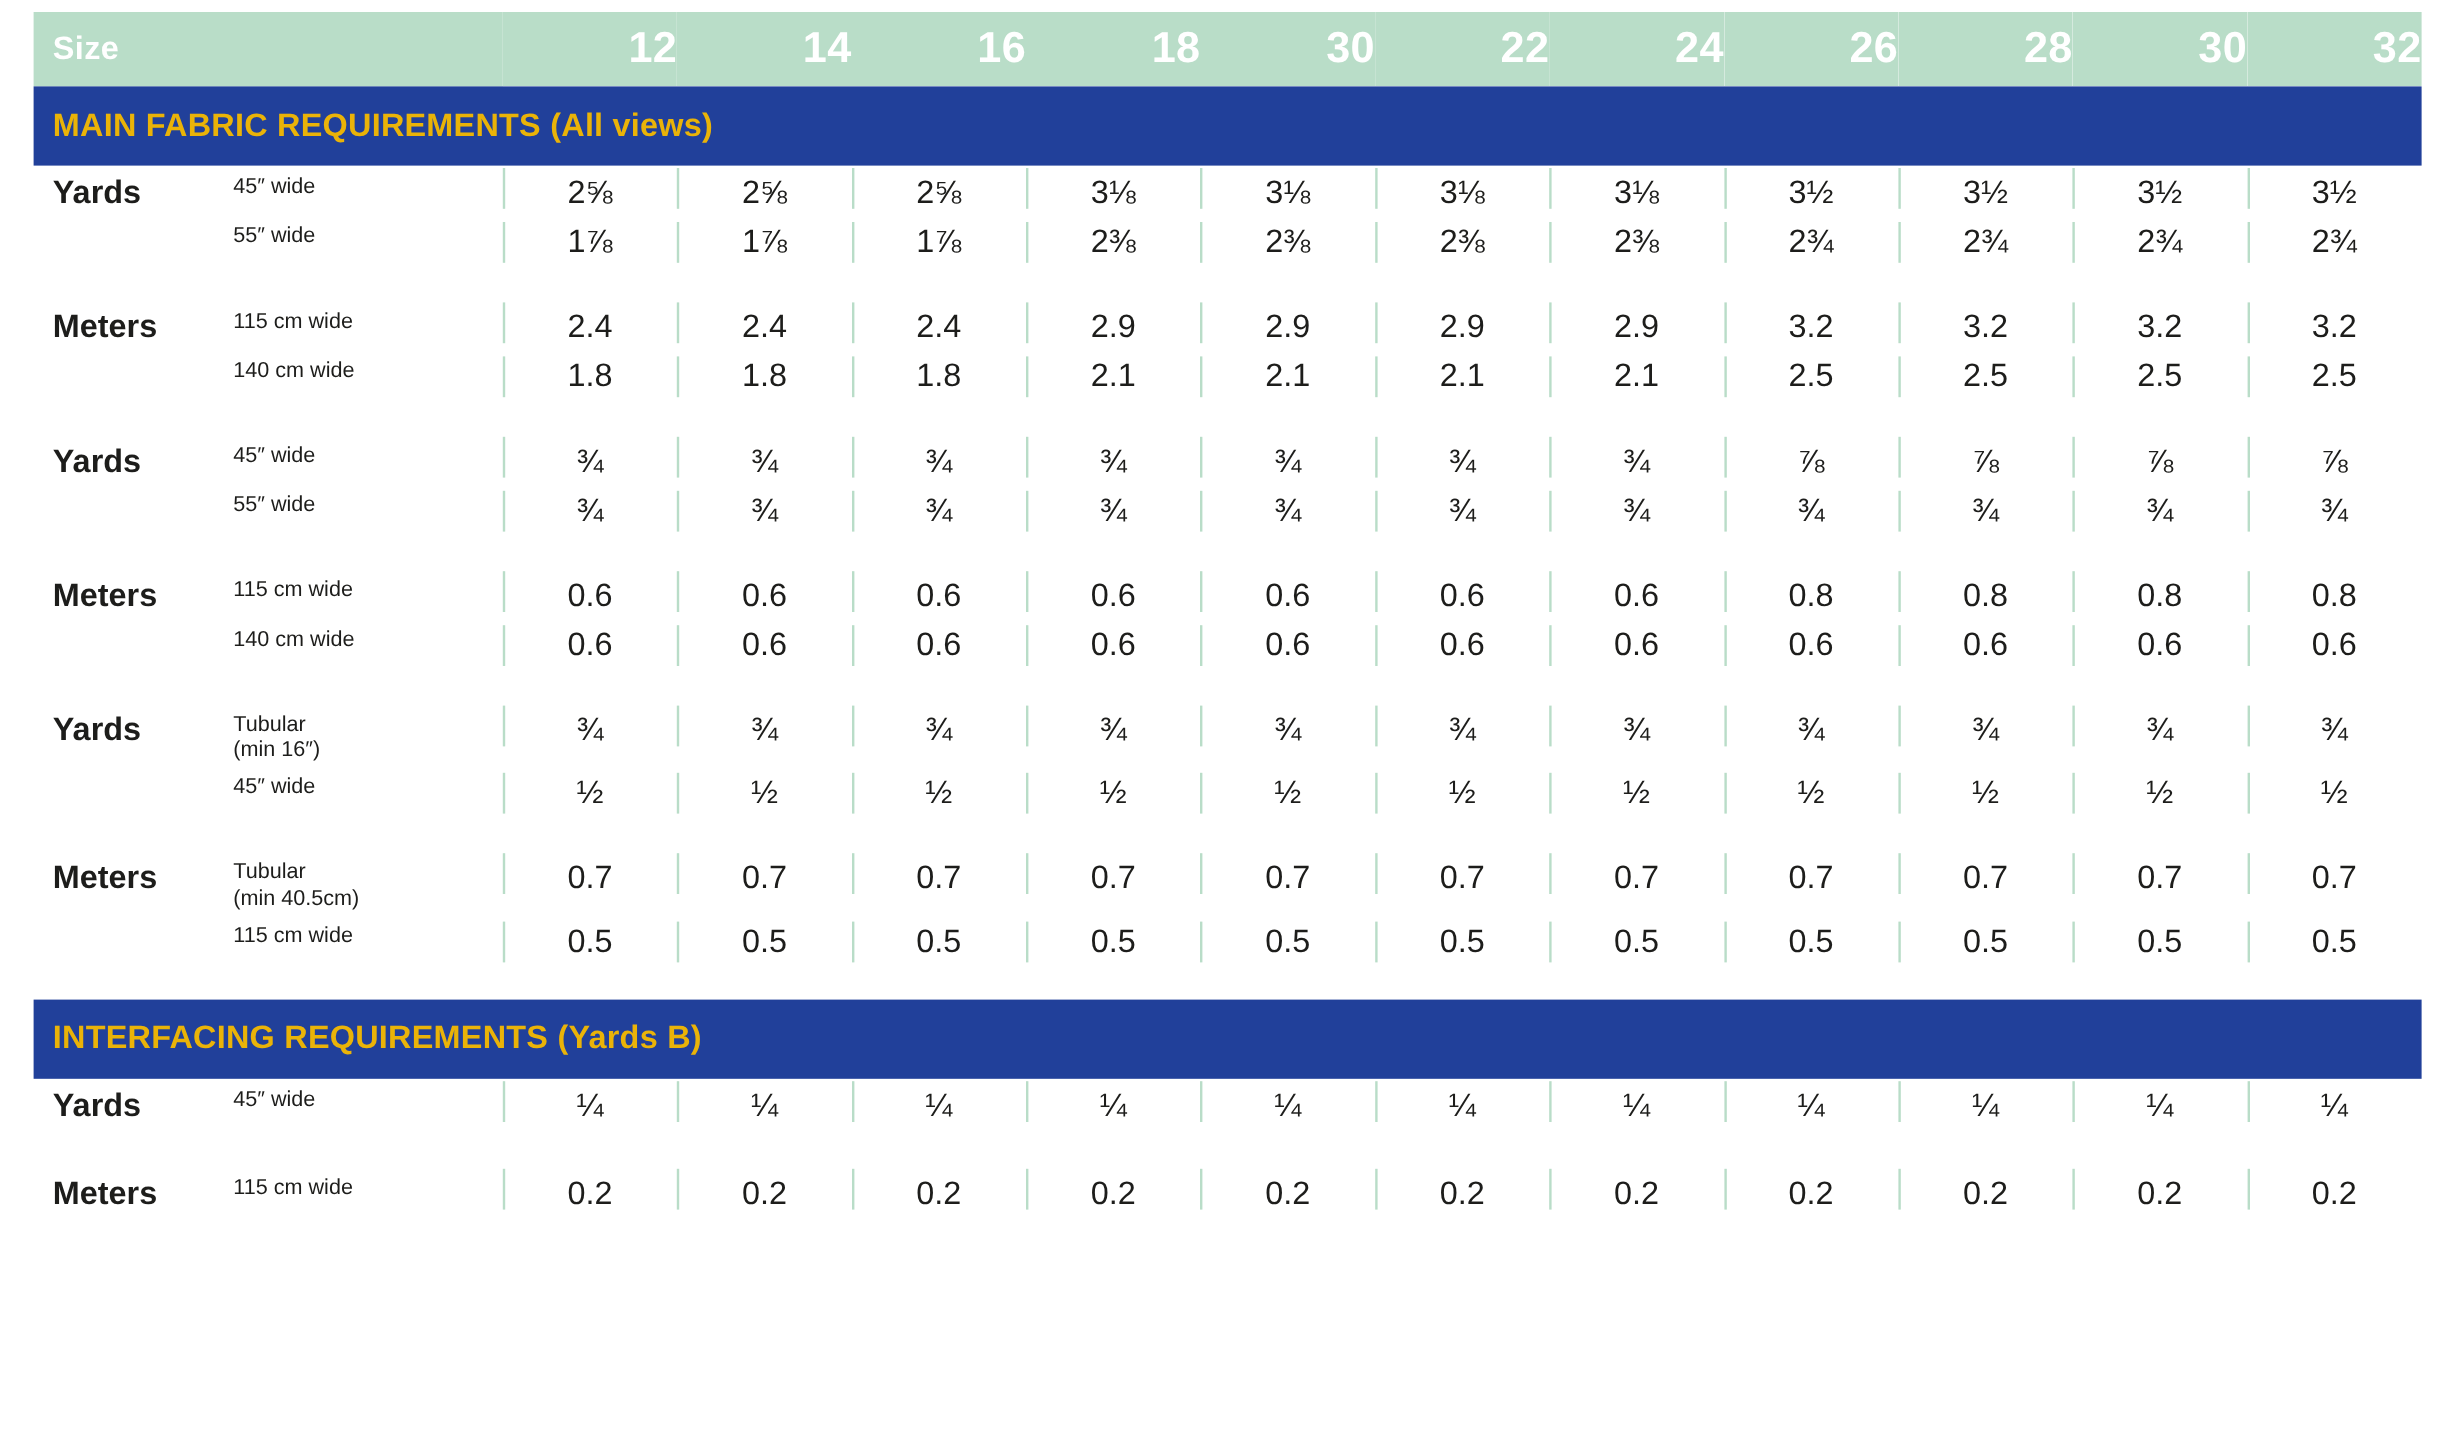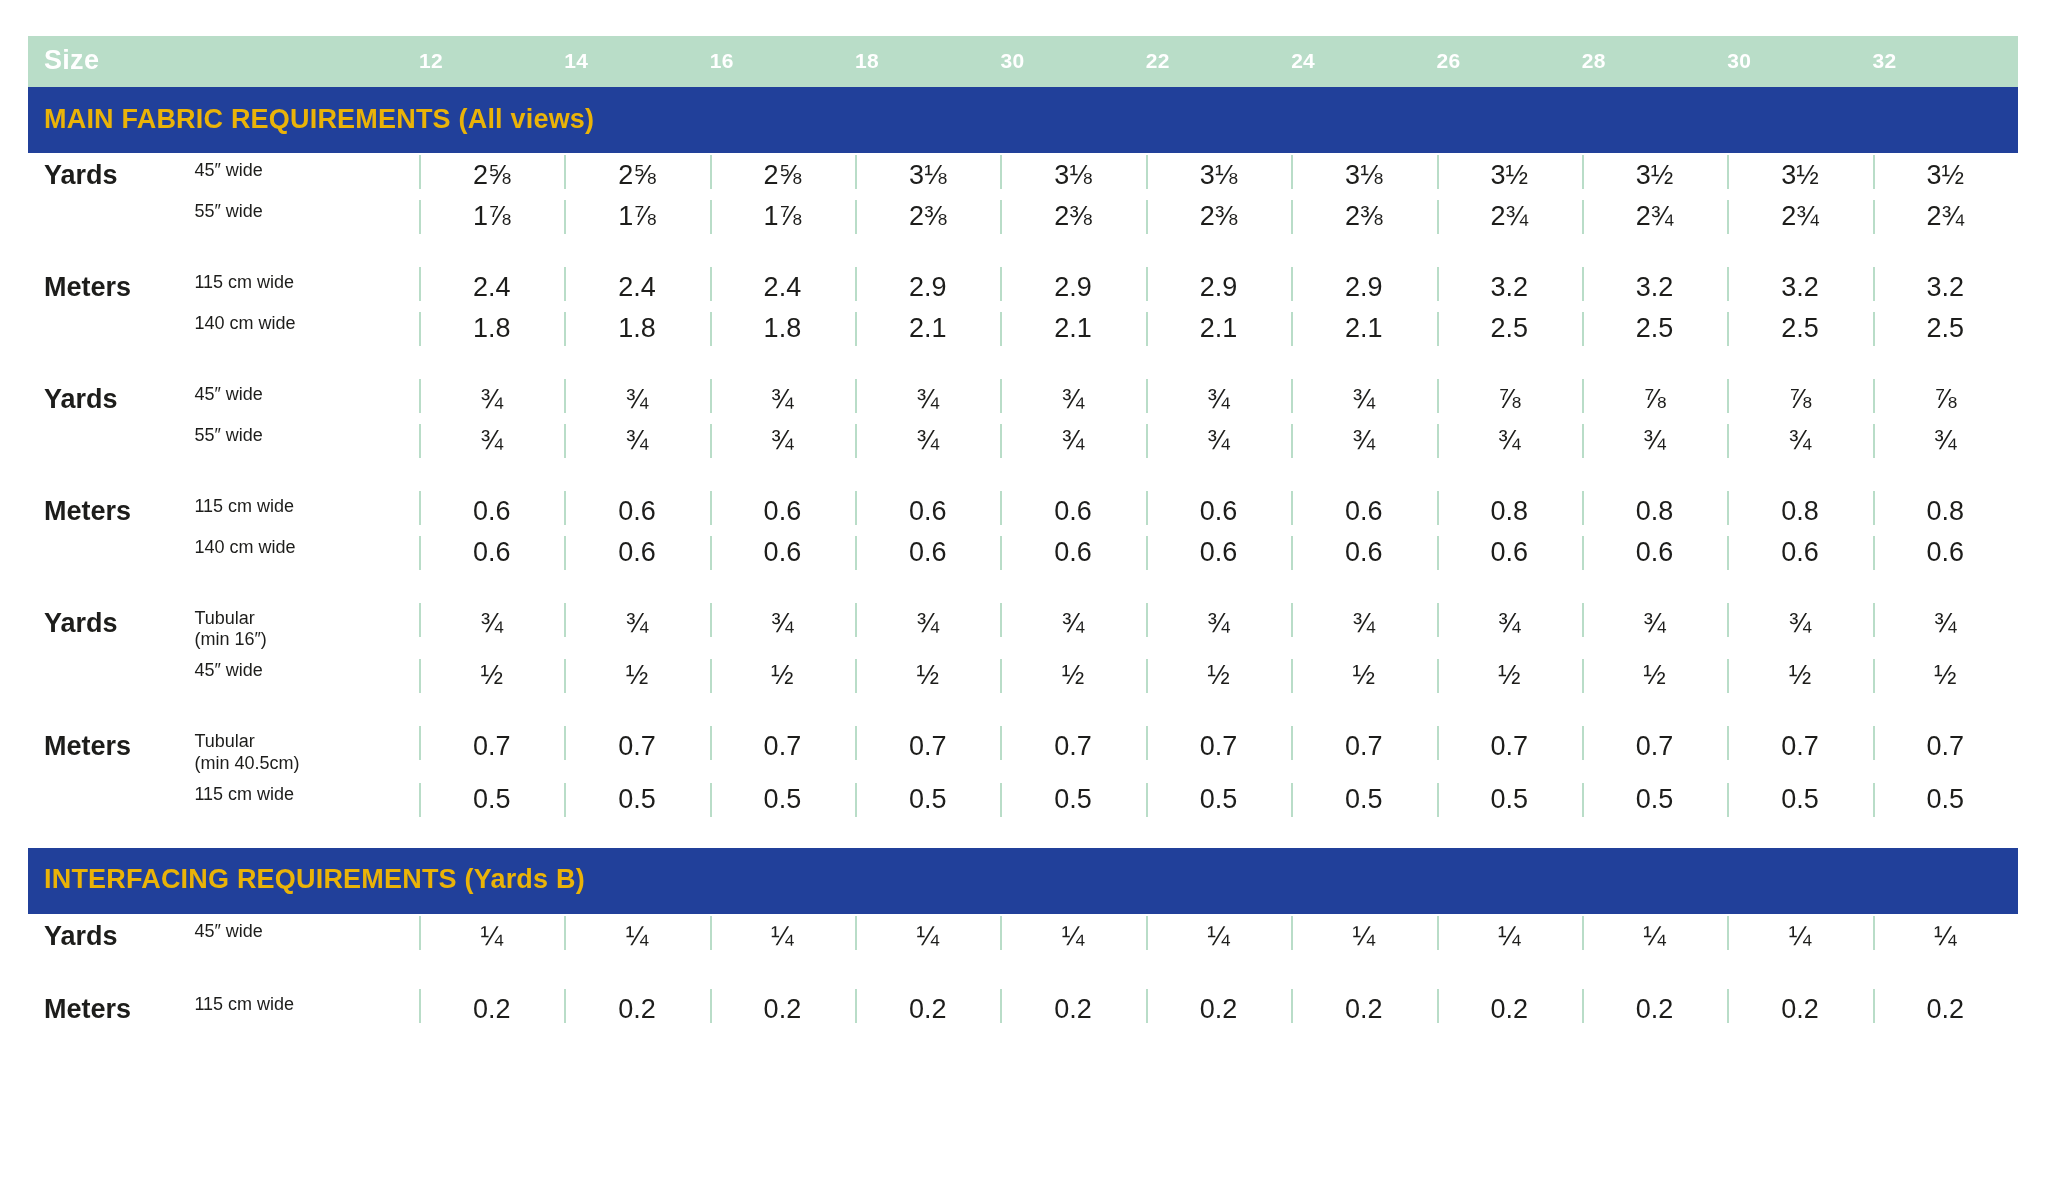--- a/index.html
+++ b/index.html
@@ -12,40 +12,40 @@
     width: 2045px;
     height: 1204px;
     overflow: hidden;
     color: #1d1d1b;
   }
   .sheet {
     position: relative;
     width: 2045px;
     height: 1204px;
     box-sizing: border-box;
-    padding: 36px 28px 0 28px;
+    padding: 10px 28px 0 28px;
   }
   table.fabric {
     border-collapse: collapse;
     width: 1990px;
     table-layout: fixed;
   }
   
   col.c-lab1 { width: 158px; }
   col.c-lab2 { width: 232px; }
   col.c-size { width: 145px; }
 
   
   thead tr.head-row th {
     background: #b9ddc8;
     color: #ffffff;
-    font-size: 21px;
+    font-size: 36px;
     font-weight: bold;
     padding: 9px 0 11px 0;
-    text-align: left;
+    text-align: right;
     vertical-align: middle;
     letter-spacing: 0.3px;
   }
   thead tr.head-row th.size-label {
     text-align: left;
     padding-left: 16px;
     font-size: 27px;
   }
   thead tr.head-row th.sizecell {
     position: relative;

